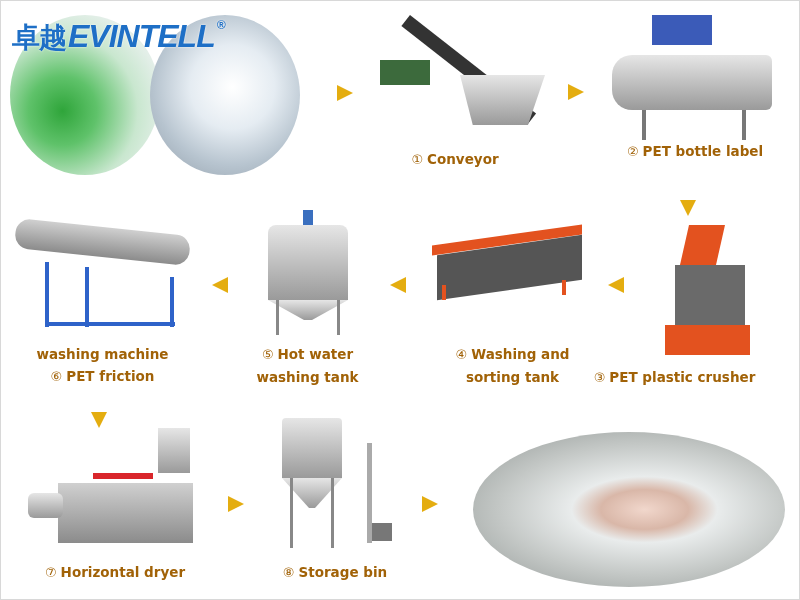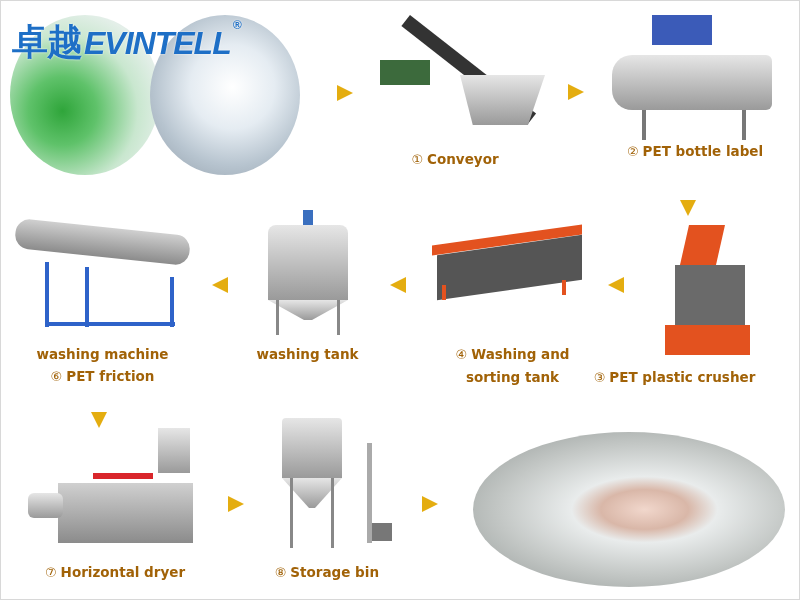--- a/index.html
+++ b/index.html
@@ -11,21 +11,21 @@
   .label .num { font-weight:normal; font-size:13px; margin-right:4px; }
   .arrow { position:absolute; width:0; height:0; }
   .arrow.right { border-top:8px solid transparent; border-bottom:8px solid transparent; border-left:16px solid #e4ad10; }
   .arrow.left  { border-top:8px solid transparent; border-bottom:8px solid transparent; border-right:16px solid #e4ad10; }
   .arrow.down  { border-left:8px solid transparent; border-right:8px solid transparent; border-top:16px solid #e4ad10; }
 
   
   .logo { position:absolute; left:12px; top:18px; color:#1e6fc6; font-weight:bold; font-style:italic;
           font-family:"Liberation Sans", sans-serif; font-size:32px; letter-spacing:-1px; z-index:5;
           text-shadow:0 0 2px #fff; }
-  .logo .cjk { font-size:36px; font-style:normal; margin-right:2px; }
+  .logo .cjk { font-size:28px; font-style:normal; margin-right:2px; }
   .logo .reg { font-size:12px; vertical-align:top; margin-left:2px; }
 
   
   .circle { position:absolute; border-radius:50%; overflow:hidden; }
   .bottles-green { background:radial-gradient(circle at 35% 60%, #2fa53a 0%, #5fc26a 25%, #c9e7cf 55%, #e4efe9 75%, #b8c9c0 100%); }
   .bottles-clear { background:radial-gradient(circle at 55% 45%, #ffffff 0%, #e5ecf2 35%, #b7c4cf 65%, #8e9aa6 100%); }
   .steel { background:linear-gradient(#e6e6e6,#9a9a9a); }
   .grey-body { background:linear-gradient(#d0d0d0,#8b8b8b); }
   .orange { background:#e3521f; }
   .blue-frame { background:#2e63c9; }
@@ -93,20 +93,21 @@
 <div class="arrow left" style="left:390px;top:277px;"></div>
 
 <div class="node" style="left:268px;top:210px;width:80px;height:130px;">
   <div style="position:absolute;left:35px;top:0;width:10px;height:15px;background:#3a6fbf;"></div>
   <div class="steel" style="position:absolute;left:0;top:15px;width:80px;height:75px;border-radius:8px 8px 0 0;"></div>
   <div class="steel" style="position:absolute;left:0;top:90px;width:80px;height:20px;clip-path:polygon(0 0,100% 0,55% 100%,45% 100%);"></div>
   <div style="position:absolute;left:8px;top:90px;width:3px;height:35px;background:#888;"></div>
   <div style="position:absolute;left:69px;top:90px;width:3px;height:35px;background:#888;"></div>
 </div>
 <div class="label" style="left:250px;top:343px;width:115px;">
+  <div><span class="num">⑤</span><span>Hot water</span></div>
   <div>washing tank</div>
 </div>
 
 <div class="arrow left" style="left:212px;top:277px;"></div>
 
 <div class="node" style="left:15px;top:222px;width:175px;height:110px;">
   <div class="grey-body" style="position:absolute;left:0;top:5px;width:175px;height:30px;border-radius:14px;transform:rotate(6deg);"></div>
   <div class="blue-frame" style="position:absolute;left:30px;top:40px;width:4px;height:65px;"></div>
   <div class="blue-frame" style="position:absolute;left:70px;top:45px;width:4px;height:60px;"></div>
   <div class="blue-frame" style="position:absolute;left:155px;top:55px;width:4px;height:50px;"></div>
@@ -132,19 +133,19 @@
 <div class="arrow right" style="left:228px;top:496px;"></div>
 
 <div class="node" style="left:282px;top:418px;width:115px;height:135px;">
   <div class="steel" style="position:absolute;left:0;top:0;width:60px;height:60px;border-radius:4px 4px 0 0;"></div>
   <div class="steel" style="position:absolute;left:0;top:60px;width:60px;height:30px;clip-path:polygon(0 0,100% 0,55% 100%,45% 100%);"></div>
   <div style="position:absolute;left:8px;top:60px;width:3px;height:70px;background:#888;"></div>
   <div style="position:absolute;left:49px;top:60px;width:3px;height:70px;background:#888;"></div>
   <div style="position:absolute;left:85px;top:25px;width:5px;height:100px;background:#aaa;"></div>
   <div style="position:absolute;left:90px;top:105px;width:20px;height:18px;background:#777;"></div>
 </div>
-<div class="label" style="left:259px;top:561px;width:120px;text-align:right;">
+<div class="label" style="left:275px;top:561px;width:120px;">
   <span class="num">⑧</span><span>Storage bin</span>
 </div>
 
 <div class="arrow right" style="left:422px;top:496px;"></div>
 
 <div class="flakes" style="left:473px;top:432px;width:312px;height:155px;"></div>
 
 </body></html>

